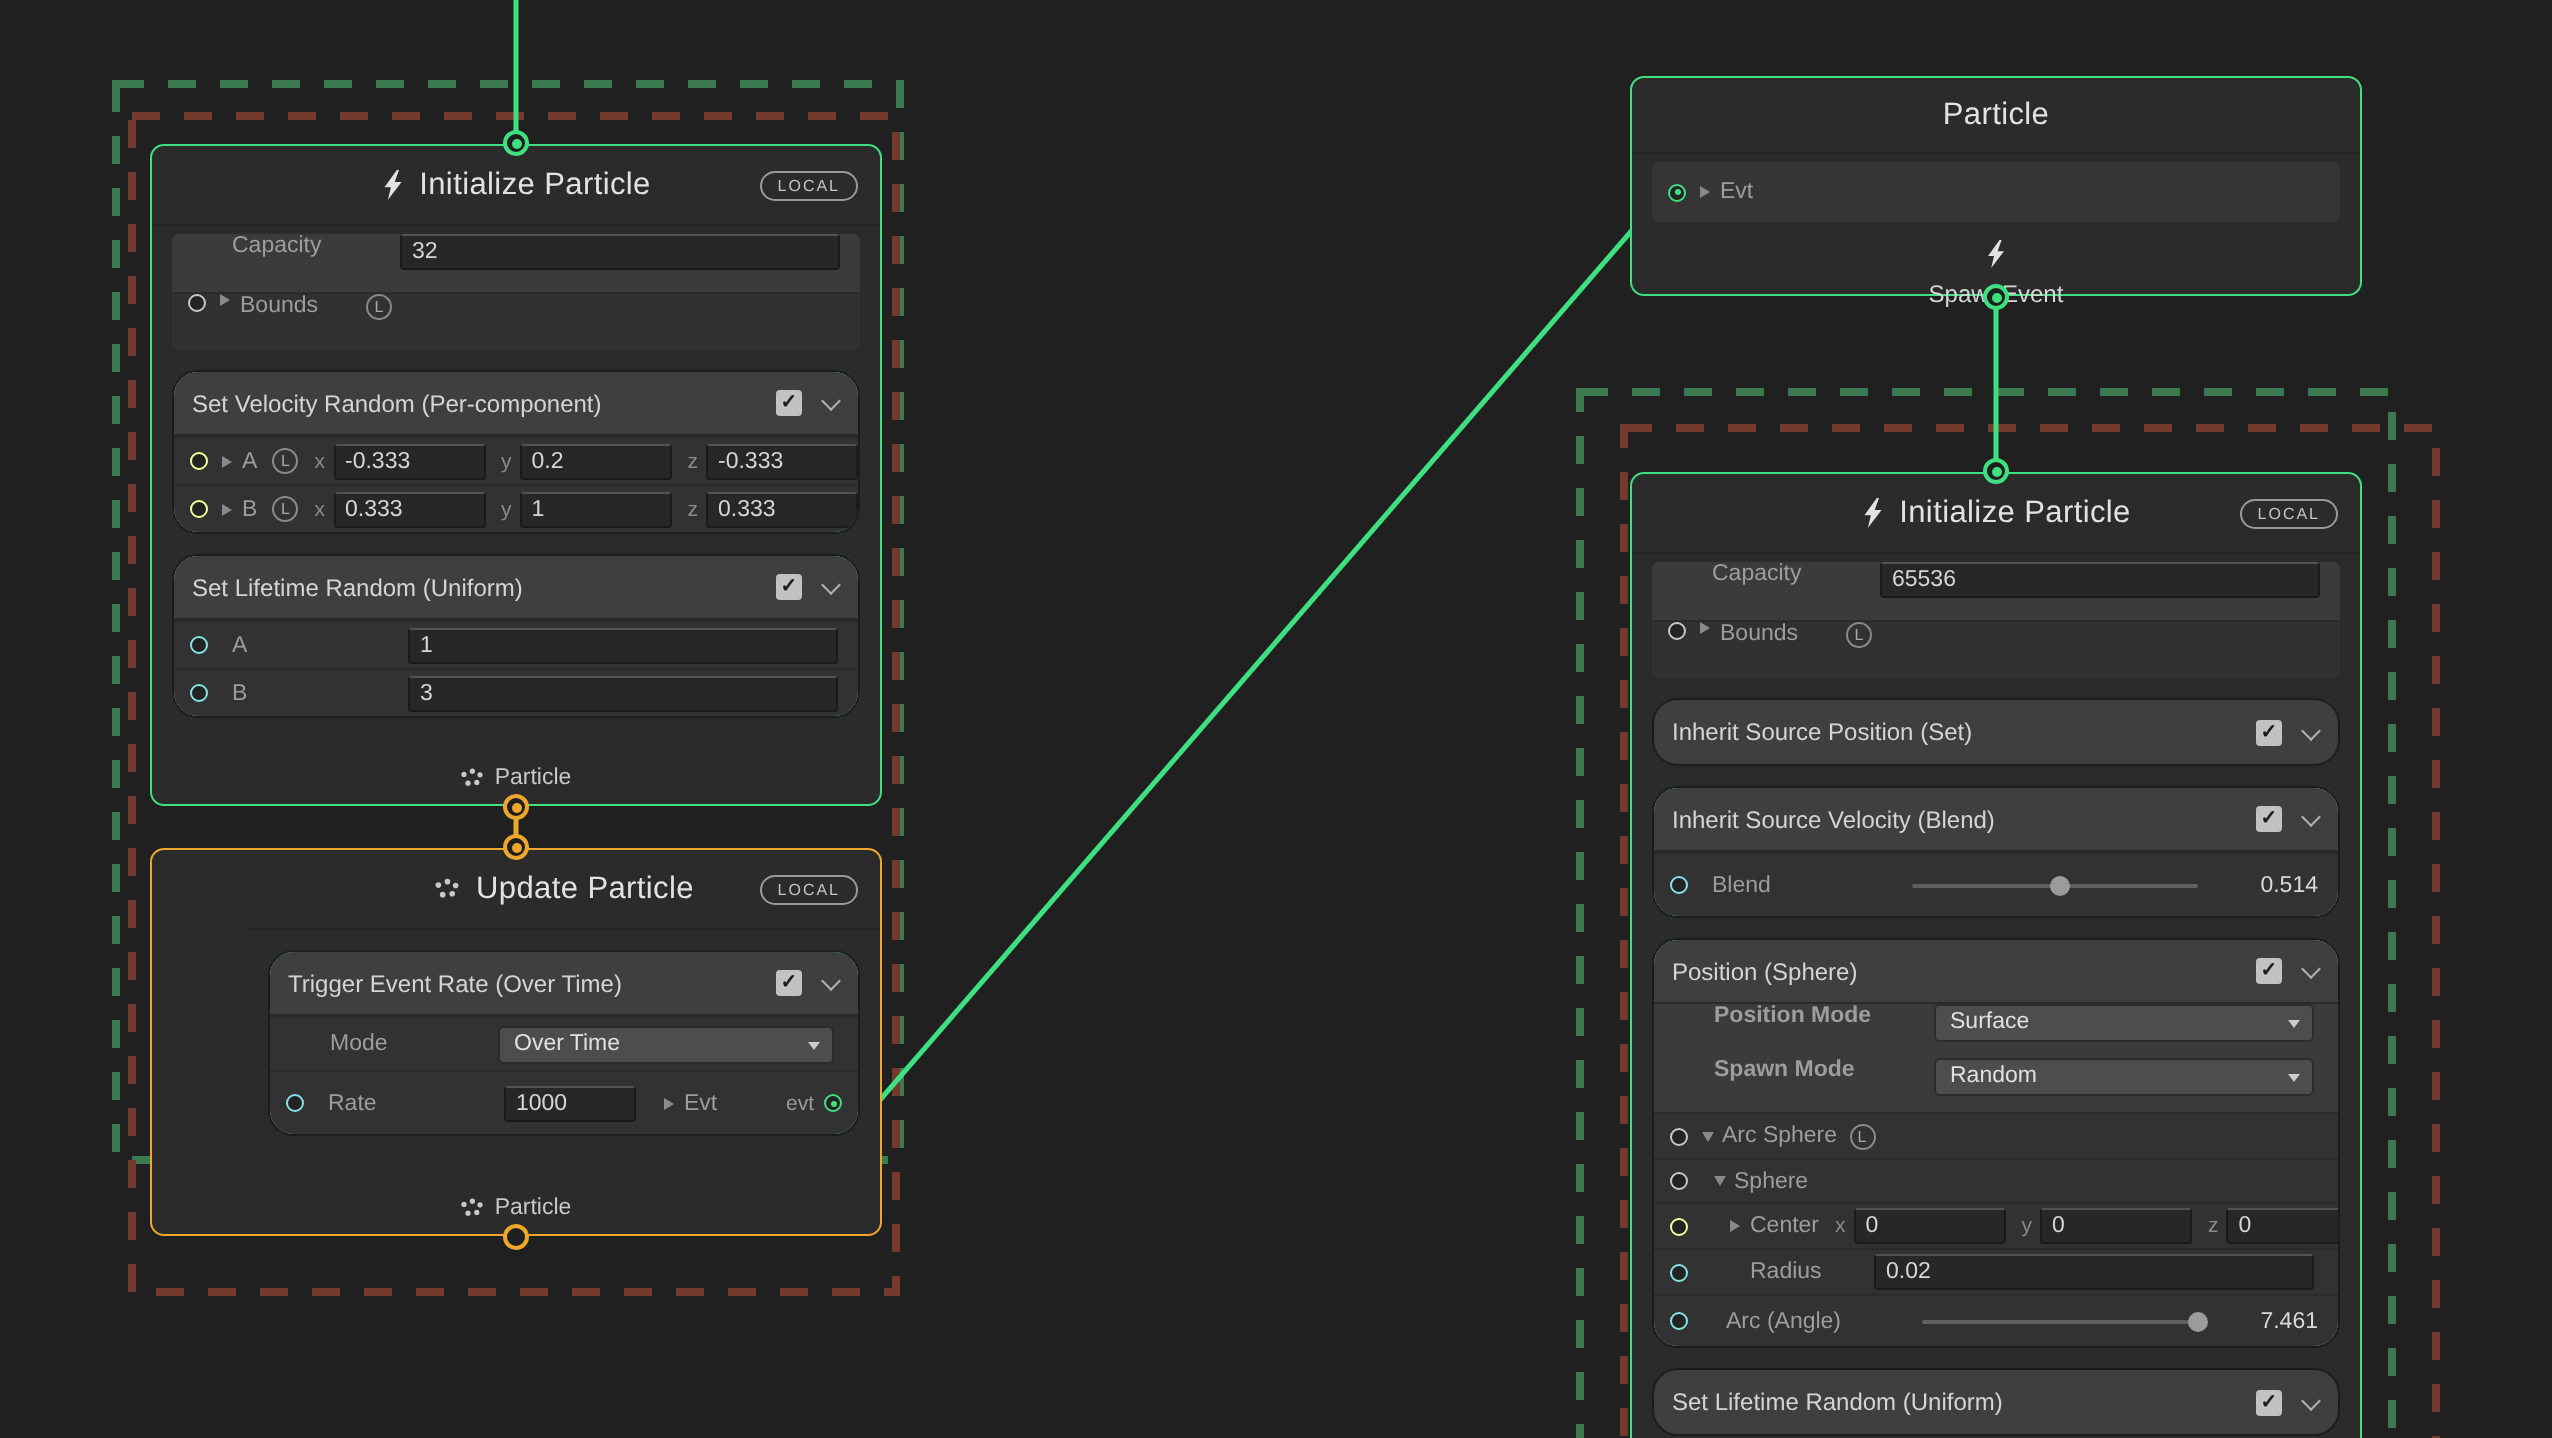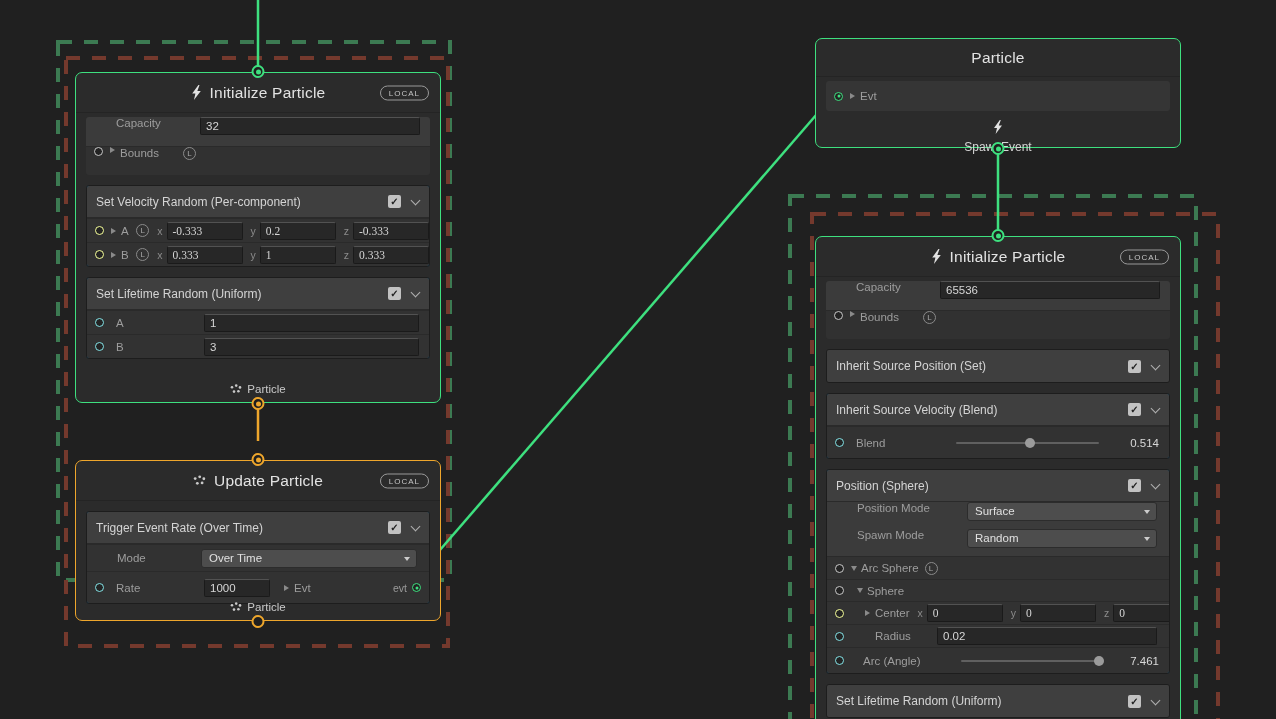--- a/index.html
+++ b/index.html
@@ -44,23 +44,23 @@
     font-size: 8px; letter-spacing: 1px; color: #c4c4c4;
     padding: 2px 8px;
   }
 
   .settings-group { margin: 4px 10px 0; border-radius: 3px; overflow: hidden; }
   .srow { height: 29px; background: #3b3b3b; display: flex; }
   .srow.dark { background: #313131; border-top: 1px solid #2a2a2a; }
 
   .block {
     margin: 10px 10px 0;
-    background: #0c4a6e;
+    background: #5eead4;
     border: 1px solid #1d1d1d;
-    border-radius: 3px;
+    border-radius: 13px;
     overflow: hidden;
   }
   .bhdr {
     height: 32px; background: #3f3f3f;
     display: flex; align-items: center;
     padding: 0 9px;
     border-bottom: 1px solid #2a2a2a;
   }
   .btitle { flex: 1; font-size: 12px; color: #d4d4d4; }
   .brow {
@@ -70,38 +70,38 @@
     border-top: 1px solid #2a2a2a;
   }
   .brow:first-of-type { border-top: none; }
   .h24 { height: 24px; } .h32 { height: 32px; } .h27 { height: 27px; }
   .h23 { height: 23px; } .h22 { height: 22px; } .h26 { height: 26px; align-items: center; }
   .block .srow { border-top: none; }
 
   .lbl { color: #9d9d9d; font-size: 11.5px; white-space: nowrap; }
   .w84 { width: 84px; } .w88 { width: 88px; } .w64 { width: 64px; }
   .w56 { width: 56px; } .w62 { width: 62px; } .w86 { width: 86px; }
-  .w110 { width: 110px; }
+  .w110 { width: 110px; font-weight: bold; }
   .sp30 { width: 30px; flex: none; } .sp14 { width: 14px; flex: none; }
   .sp6 { width: 6px; flex: none; } .sp26 { width: 26px; flex: none; }
   .sp12 { width: 12px; flex: none; }
   .flex1 { flex: 1; margin-right: 10px; }
   .spacer { flex: 1; }
 
   .field {
     background: #272727;
     border: 1px solid #1a1a1a;
     border-top: 1px solid #525252;
     border-radius: 2px;
     padding: 0 5px;
     height: 18px; line-height: 16px;
     font-size: 11.5px; color: #d6d6d6;
     white-space: nowrap; overflow: hidden;
   }
-  .mini { width: 76px; flex: none; font-family: Liberation Serif, serif; }
+  .mini { width: 76px; flex: none; }
   .rate-field { width: 66px; flex: none; }
   .axis { color: #8b8b8b; font-size: 10.5px; margin: 0 4px 0 8px; }
 
   .dropdown {
     position: relative; flex: 1; margin-right: 12px;
     background: #4d4d4d;
     border: 1px solid #2c2c2c; border-radius: 3px;
     height: 19px; line-height: 17px;
     padding: 0 20px 0 7px;
     font-size: 11.5px; color: #e0e0e0;
@@ -311,21 +311,21 @@
         <circle cx="6.2" cy="1.6" r="1.3"></circle>
       <circle cx="10" cy="3.4" r="1.3"></circle>
         <circle cx="4" cy="7.6" r="1.3"></circle>
       <circle cx="8.4" cy="7.2" r="1.3"></circle>
     </svg>
     <span>Particle</span>
   </div>
   <span class="flow-port bottom fp-orange connected"></span>
 </div>
 
-<div class="node orange" style="left:75px; top:460px; width:366px; height:161px;">
+<div class="node orange" style="left:75px; top:424px; width:366px; height:194px;padding-left:48px;">
   <span class="flow-port top fp-orange connected"></span>
 
   <div class="trow">
     <svg class="ic-dots" width="13" height="11" viewBox="0 0 12 10">
       <circle cx="2" cy="3.2" r="1.3"></circle>
         <circle cx="6.2" cy="1.6" r="1.3"></circle>
       <circle cx="10" cy="3.4" r="1.3"></circle>
         <circle cx="4" cy="7.6" r="1.3"></circle>
       <circle cx="8.4" cy="7.2" r="1.3"></circle>
     </svg>

